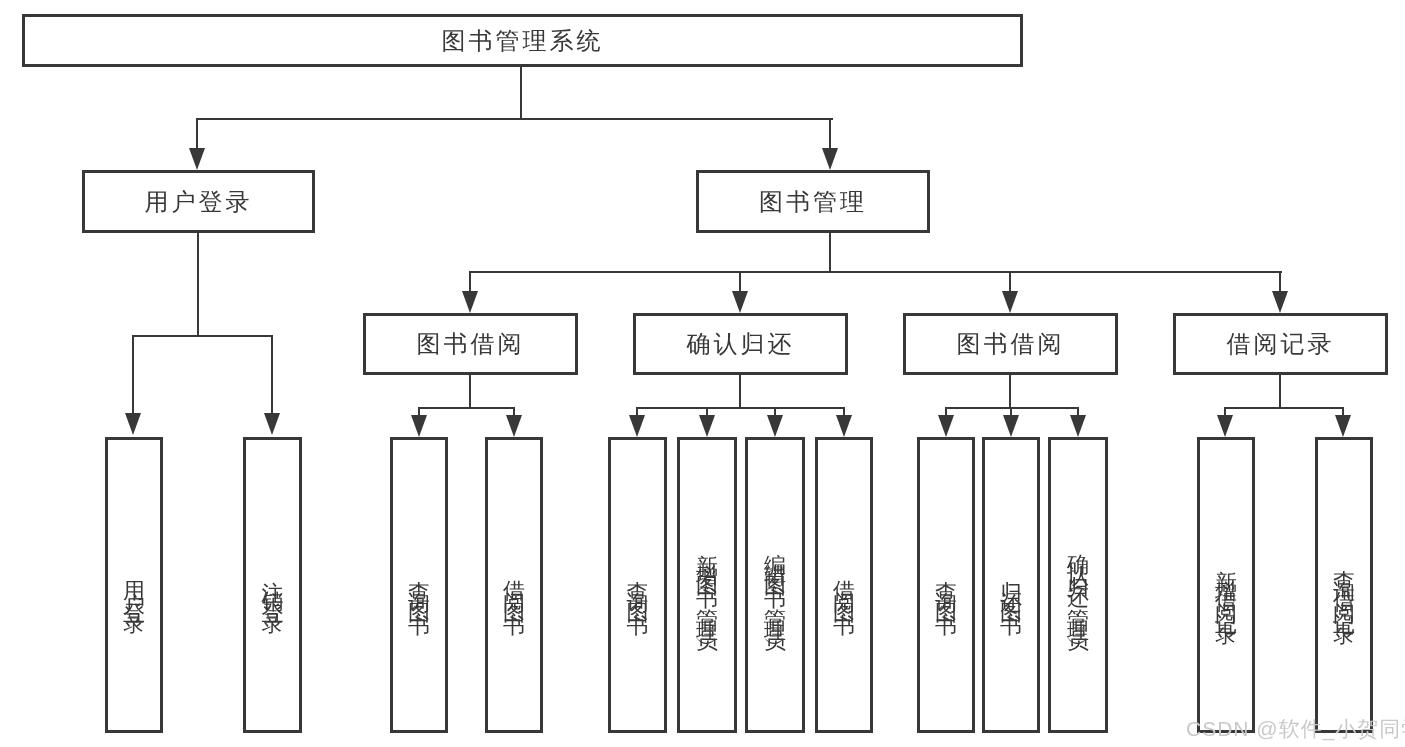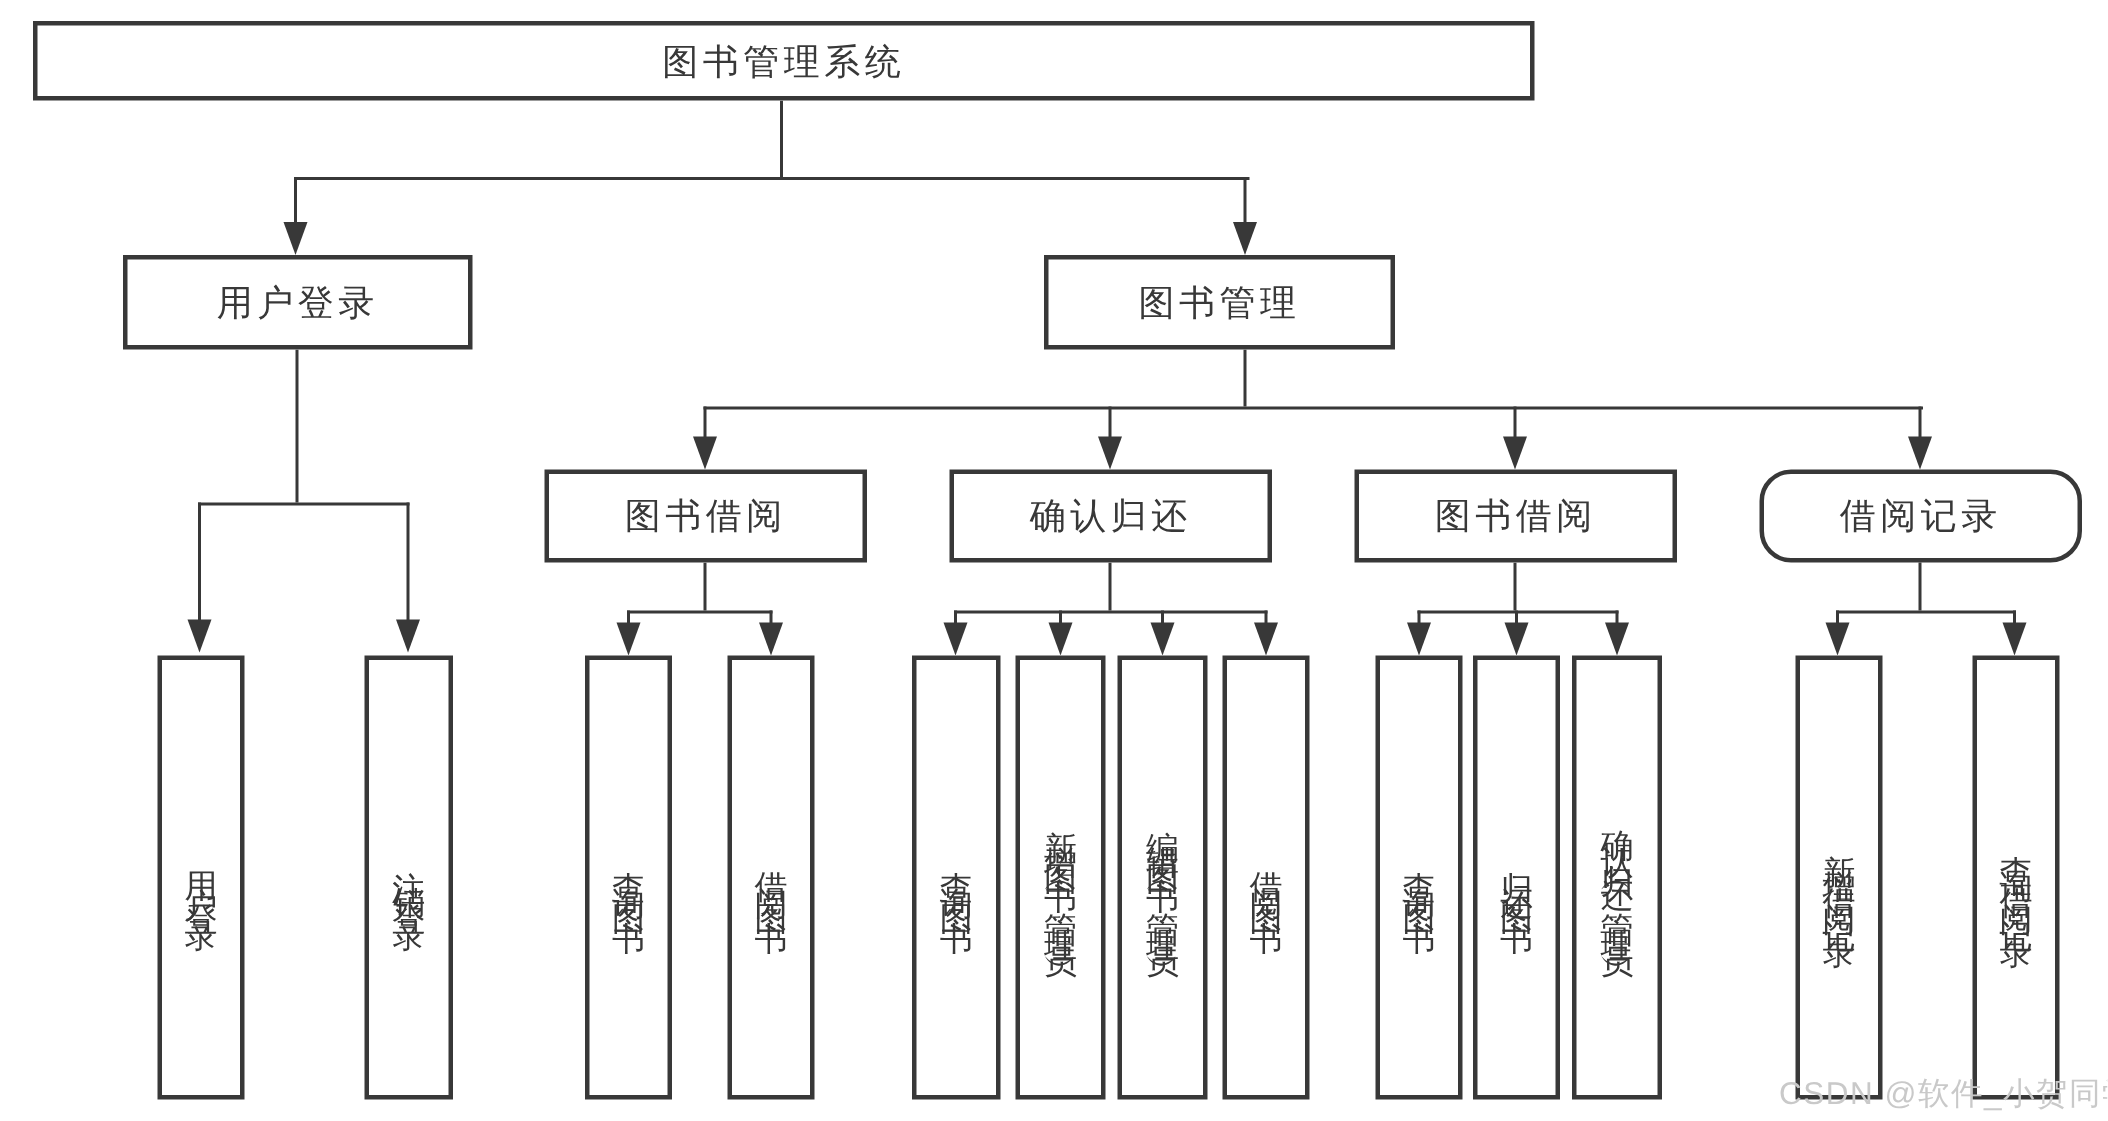--- a/index.html
+++ b/index.html
@@ -90,21 +90,21 @@
   <div class="vl" style="left:739px;  top:271px; height:24px;"></div>
   <div class="ah" style="left:732px;  top:291px;"></div>
   <div class="vl" style="left:1009px; top:271px; height:24px;"></div>
   <div class="ah" style="left:1002px; top:291px;"></div>
   <div class="vl" style="left:1279px; top:271px; height:24px;"></div>
   <div class="ah" style="left:1272px; top:291px;"></div>
 
   <div class="box h" style="left:363px;  top:313px; width:215px; height:62px;">图书借阅</div>
   <div class="box h" style="left:633px;  top:313px; width:215px; height:62px;">确认归还</div>
   <div class="box h" style="left:903px;  top:313px; width:215px; height:62px;">图书借阅</div>
-  <div class="box h" style="left:1173px; top:313px; width:215px; height:62px;border-radius:21px;">借阅记录</div>
+  <div class="box h" style="left:1173px; top:313px; width:215px; height:62px;">借阅记录</div>
 
   <div class="vl" style="left:469px; top:375px; height:32px;"></div>
   <div class="hl" style="left:418px; top:407px; width:97px;"></div>
   <div class="vl" style="left:418px; top:407px; height:10px;"></div>
   <div class="ah" style="left:411px; top:415px;"></div>
   <div class="vl" style="left:513px; top:407px; height:10px;"></div>
   <div class="ah" style="left:506px; top:415px;"></div>
 
   <div class="vl" style="left:739px; top:375px; height:32px;"></div>
   <div class="hl" style="left:636px; top:407px; width:209px;"></div>

